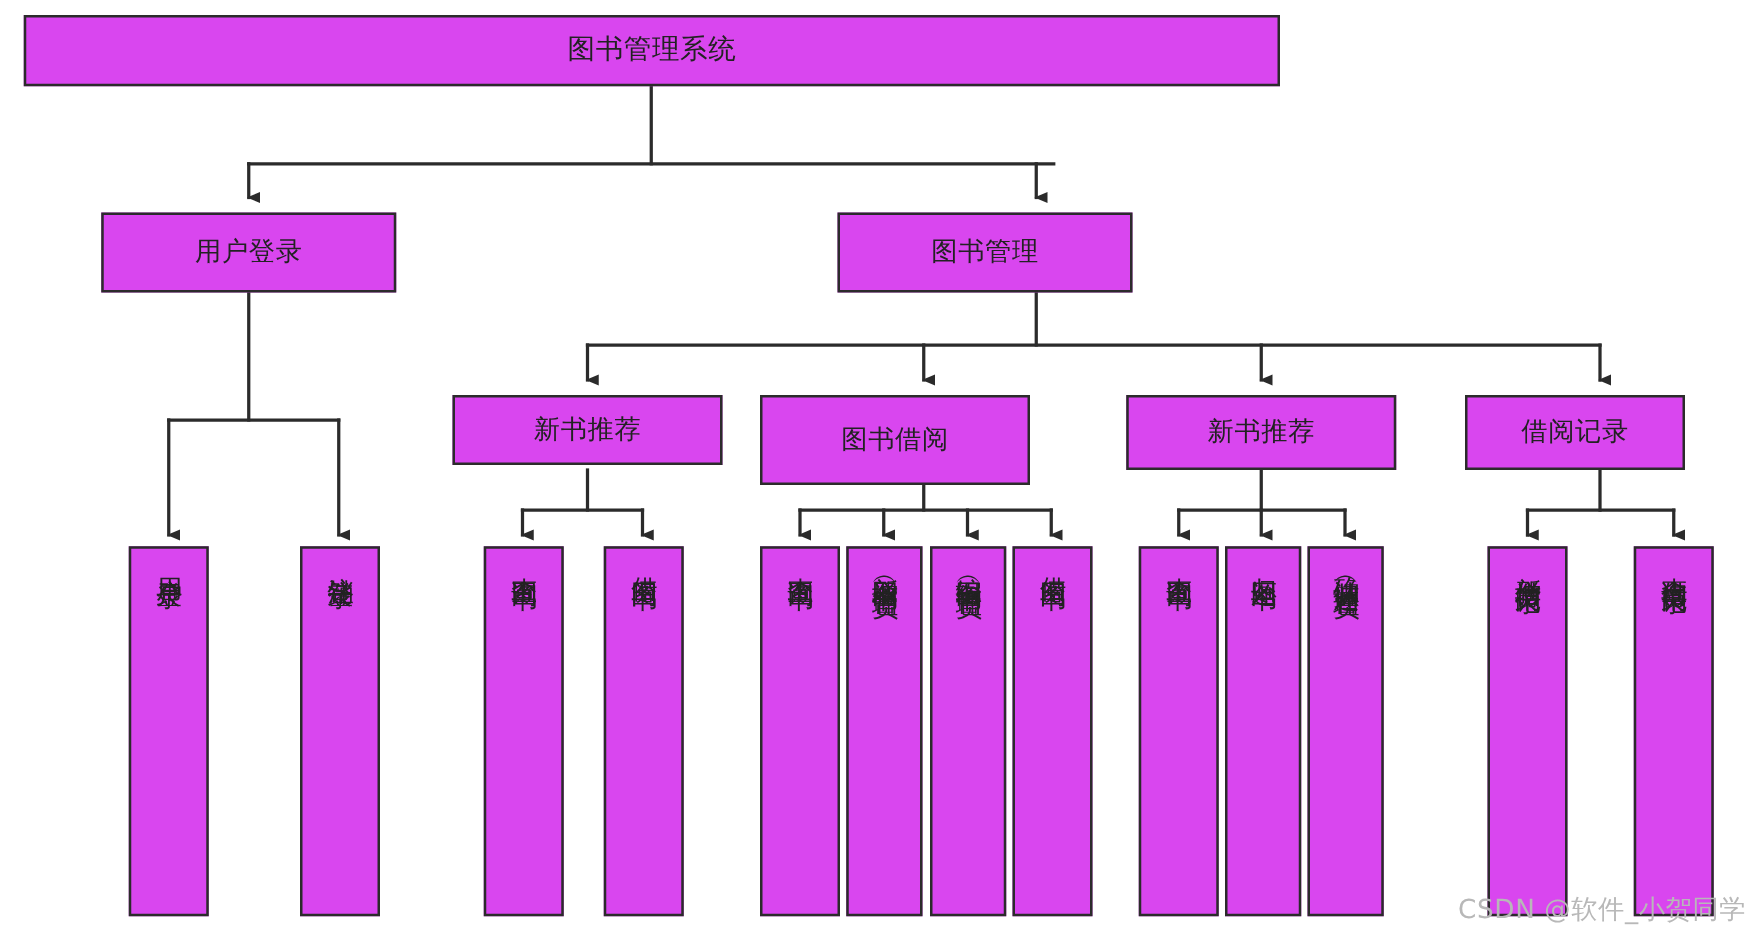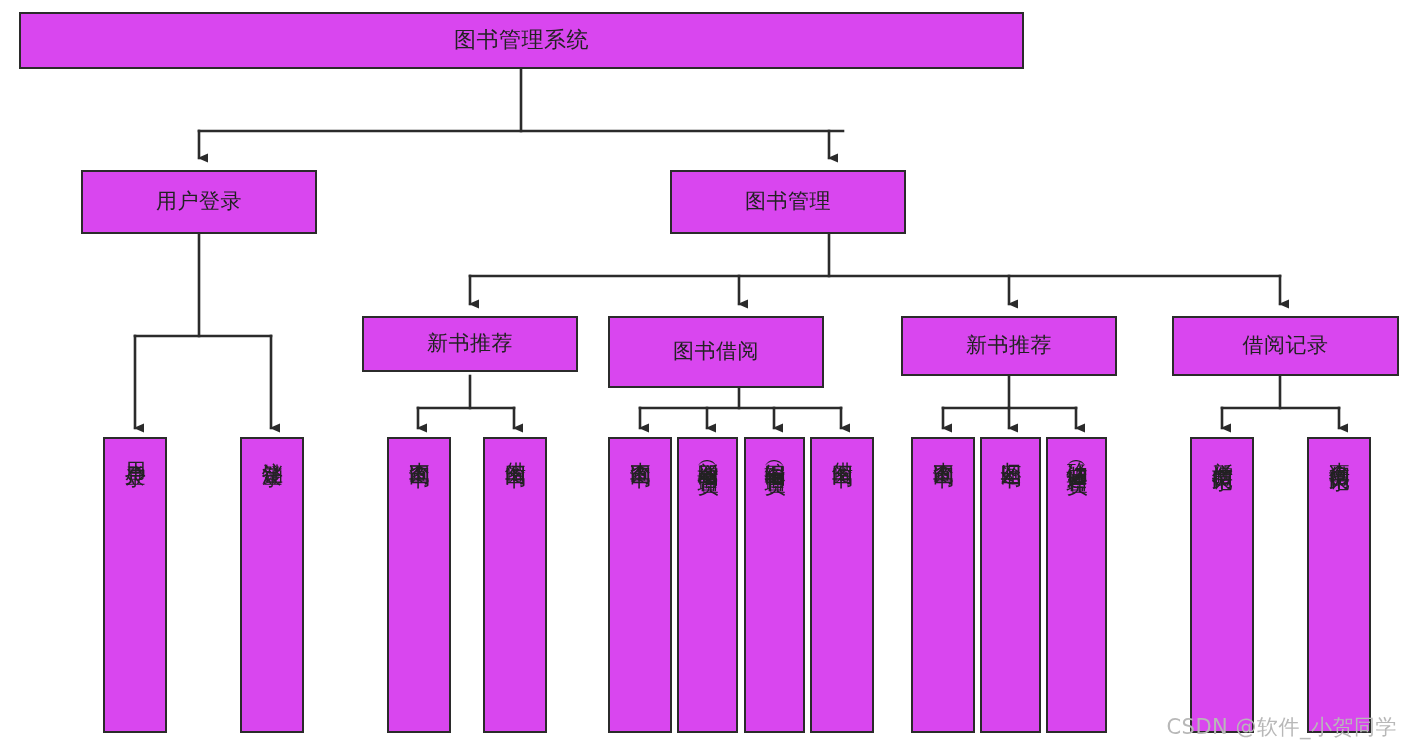--- a/index.html
+++ b/index.html
@@ -141,21 +141,21 @@
 
   <div class="node horiz" style="left:362px; top:316px; width:216px; height:56px;">
     <span class="label">新书推荐</span>
   </div>
   <div class="node horiz" style="left:608px; top:316px; width:216px; height:72px;">
     <span class="label">图书借阅</span>
   </div>
   <div class="node horiz" style="left:901px; top:316px; width:216px; height:60px;">
     <span class="label">新书推荐</span>
   </div>
-  <div class="node horiz" style="left:1172px; top:316px; width:227px; height:60px;">
+  <div class="node horiz" style="left:1172px; top:316px; width:176px; height:60px;">
     <span class="label">借阅记录</span>
   </div>
 
   <div class="node vert" style="left:103px; top:437px; width:64px; height:296px;">
     <span class="label">用户登录</span>
   </div>
   <div class="node vert" style="left:240px; top:437px; width:64px; height:296px;">
     <span class="label">注销登录</span>
   </div>
 

